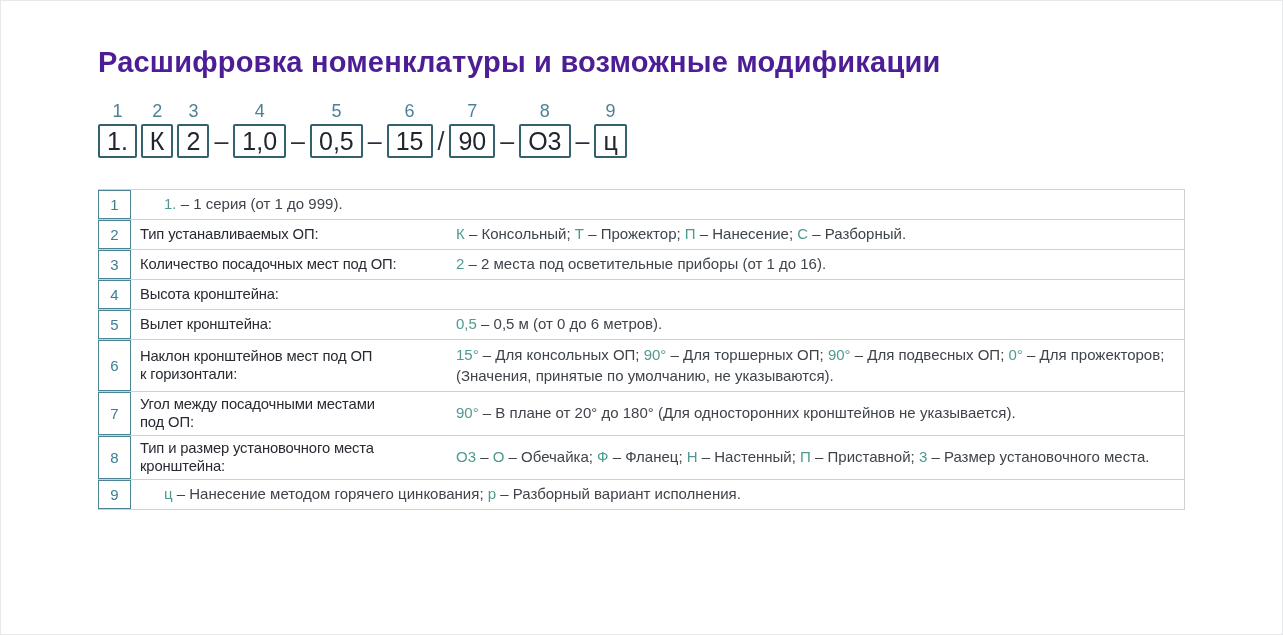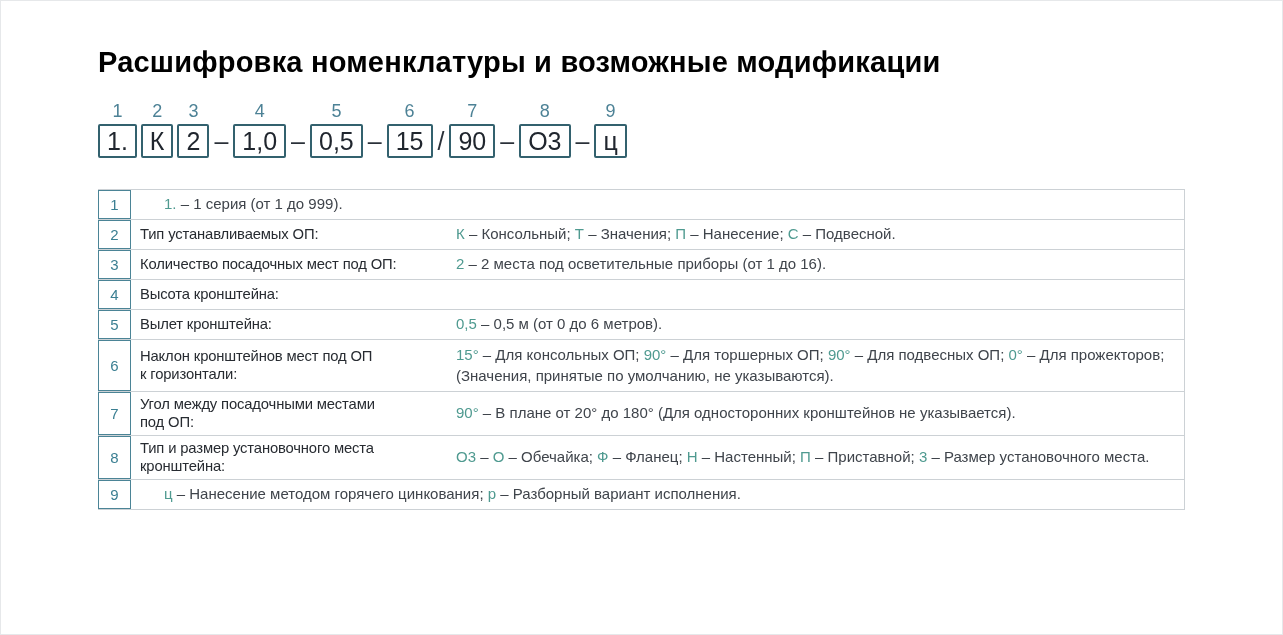--- a/index.html
+++ b/index.html
@@ -8,21 +8,21 @@
     width:1283px; height:635px;
     background:#ffffff;
     font-family:"Liberation Sans", sans-serif;
     border:1px solid #e6e8ea;
     box-sizing:border-box;
     overflow:hidden;
   }
   .title {
     position:absolute; left:97px; top:45px;
     font-size:29px; font-weight:700;
-    color:#000000;
+    color:#4c1d95;
     letter-spacing:0.2px;
     white-space:nowrap;
   }
   
   .code {
     position:absolute; left:97px; top:101px;
     display:flex; align-items:flex-end; gap:4px;
   }
   .code-item { display:flex; flex-direction:column; align-items:center; gap:4px; }
   .code-num {
@@ -183,21 +183,21 @@
   <div class="table">
 
       <div class="row">
         <div class="row-num">1</div>
         <div class="row-value"><span class="hl">1.</span><span> – 1 серия (от 1 до 999).</span></div>
       </div>
 
       <div class="row">
         <div class="row-num">2</div>
         <div class="row-label">Тип устанавливаемых ОП:</div>
-        <div class="row-value"><span class="hl">К</span><span> – Консольный; </span><span class="hl">Т</span><span> – Значения; </span><span class="hl">П</span><span> – Нанесение; </span><span class="hl">С</span><span> – Подвесной.</span></div>
+        <div class="row-value"><span class="hl">К</span><span> – Консольный; </span><span class="hl">Т</span><span> – Прожектор; </span><span class="hl">П</span><span> – Нанесение; </span><span class="hl">С</span><span> – Разборный.</span></div>
       </div>
 
       <div class="row">
         <div class="row-num">3</div>
         <div class="row-label">Количество посадочных мест под ОП:</div>
         <div class="row-value"><span class="hl">2</span><span> – 2 места под осветительные приборы (от 1 до 16).</span></div>
       </div>
 
       <div class="row">
         <div class="row-num">4</div>

